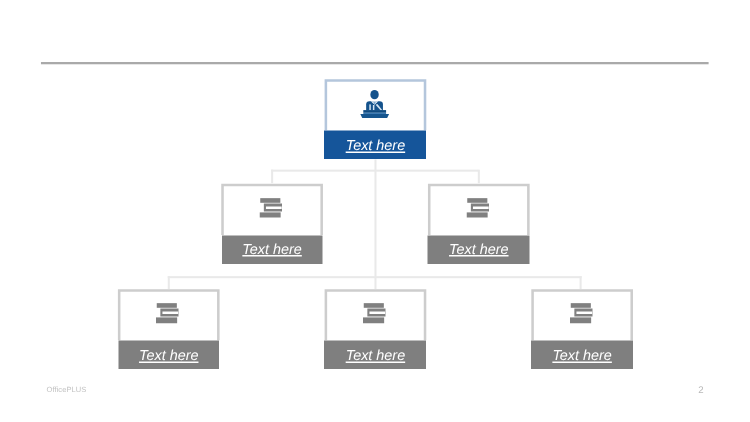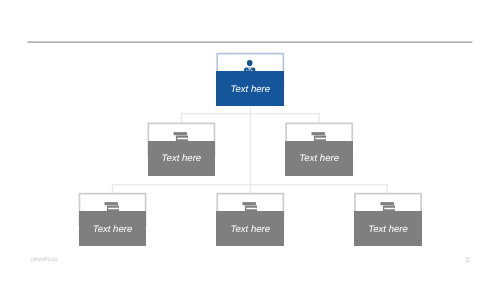--- a/index.html
+++ b/index.html
@@ -4,24 +4,24 @@
 <style>
   html,body{margin:0;padding:0;}
   body{width:500px;height:281px;background:#ffffff;
        font-family:"Liberation Sans",sans-serif;overflow:hidden;
        -webkit-font-smoothing:antialiased;text-rendering:geometricPrecision;}
   .slide{position:relative;width:500px;height:281px;background:#fff;overflow:hidden;}
   #lines{position:absolute;left:0;top:0;width:500px;height:281px;}
   .node{position:absolute;}
   .node .icon-area{position:absolute;box-sizing:border-box;left:0;top:0;right:0;
        height:33.6px;display:flex;align-items:center;justify-content:center;}
-  .node .label{position:absolute;left:0;right:0;bottom:0;height:35px;
+  .node .label{position:absolute;left:0;right:0;bottom:0;height:19px;
        display:flex;align-items:center;justify-content:center;
        padding-top:2px;box-sizing:border-box;color:#fff;font-style:italic;
-       font-size:9.6px;line-height:1;white-space:nowrap;}
+       font-size:9.6px;line-height:1;white-space:nowrap;text-decoration:underline;}
   .node.blue .label{background:#15559a;}
   .node.gray .label{background:#7f7f7f;}
   .ico{display:block;}
   .ico-books{width:15.5px;height:13.5px;margin-right:1.5px;margin-bottom:1.3px;}
   .ico-podium{width:19.6px;height:19.1px;margin-bottom:0.5px;margin-right:0.6px;}
   .footer-brand{position:absolute;left:31px;top:257.8px;font-size:5px;
        color:#c2c2c2;letter-spacing:0.05px;line-height:5px;}
   .pagenum{position:absolute;left:465.5px;top:257.8px;font-size:6.4px;
        color:#b8b8b8;line-height:6.4px;}
 </style>

